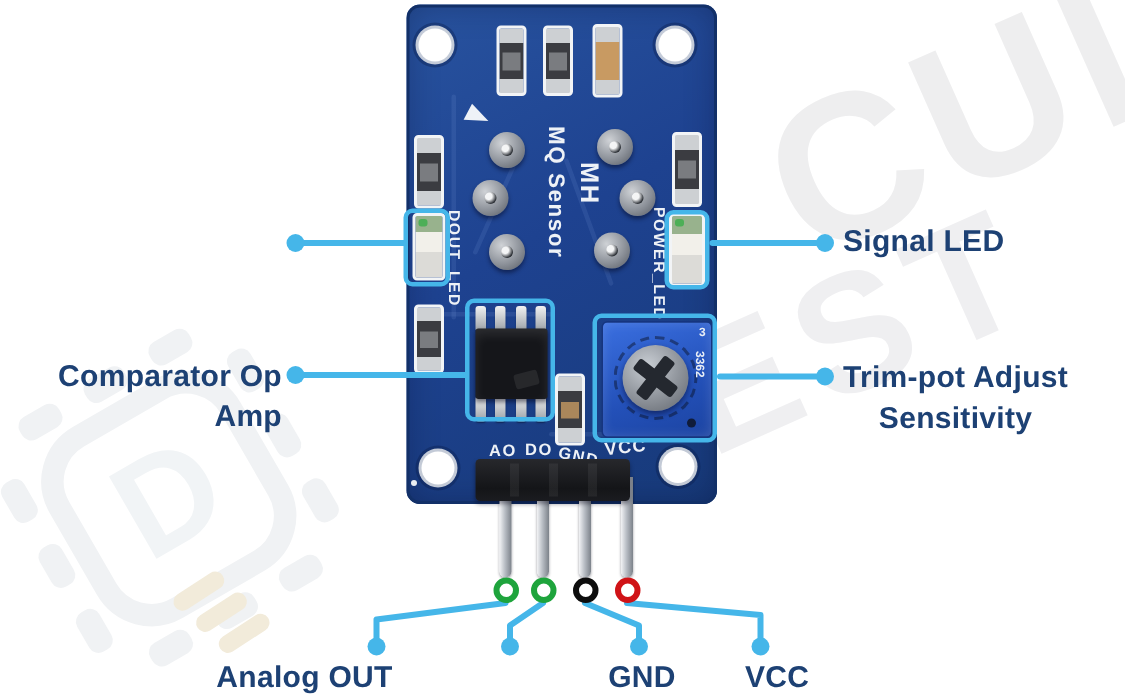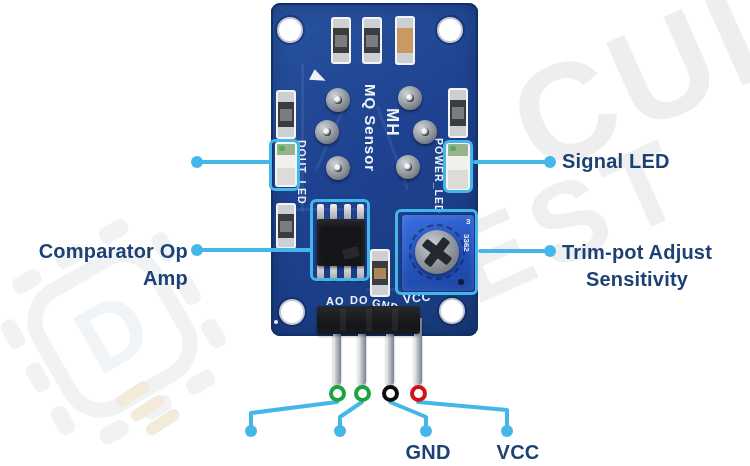--- a/index.html
+++ b/index.html
@@ -239,16 +239,17 @@
 
   <div class="lbl" style="left:562px; top:148px;">Signal LED</div>
   <div class="lbl right" style="left:25px; top:238px; width:163px;">
     <span style="display:block;">Comparator Op</span>
     <span style="display:block;">Amp</span>
   </div>
   <div class="lbl" style="left:562px; top:239px;text-align:center;">
     <span style="display:block;">Trim-pot Adjust</span>
     <span style="display:block;">Sensitivity</span>
   </div>
+  <div class="lbl center" style="left:203px; top:439px;">Analog OUT</div>
   <div class="lbl center" style="left:428px; top:439px;">GND</div>
   <div class="lbl center" style="left:518px; top:439px;">VCC</div>
 
 </div>
 
 </body></html>

